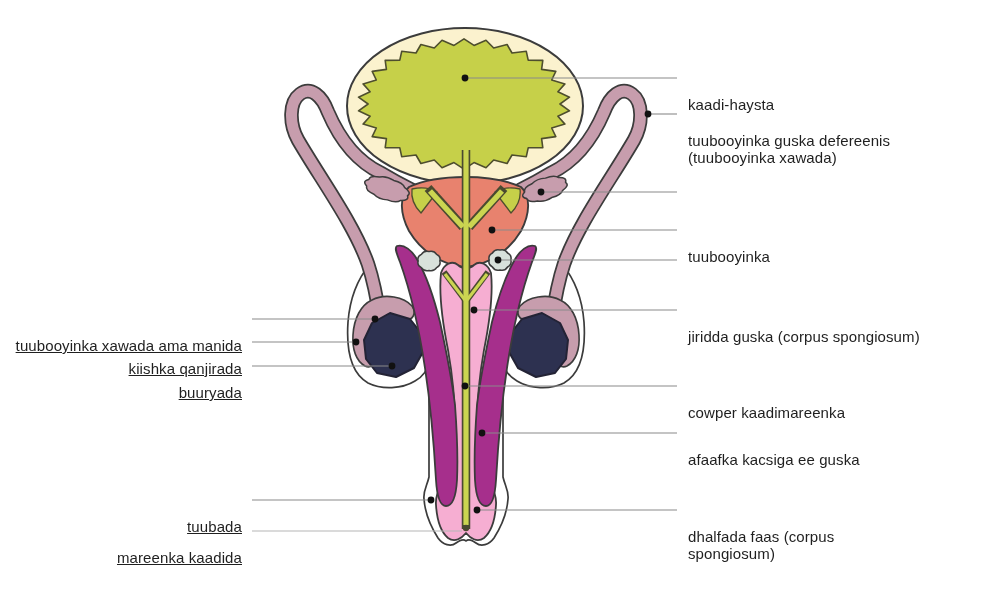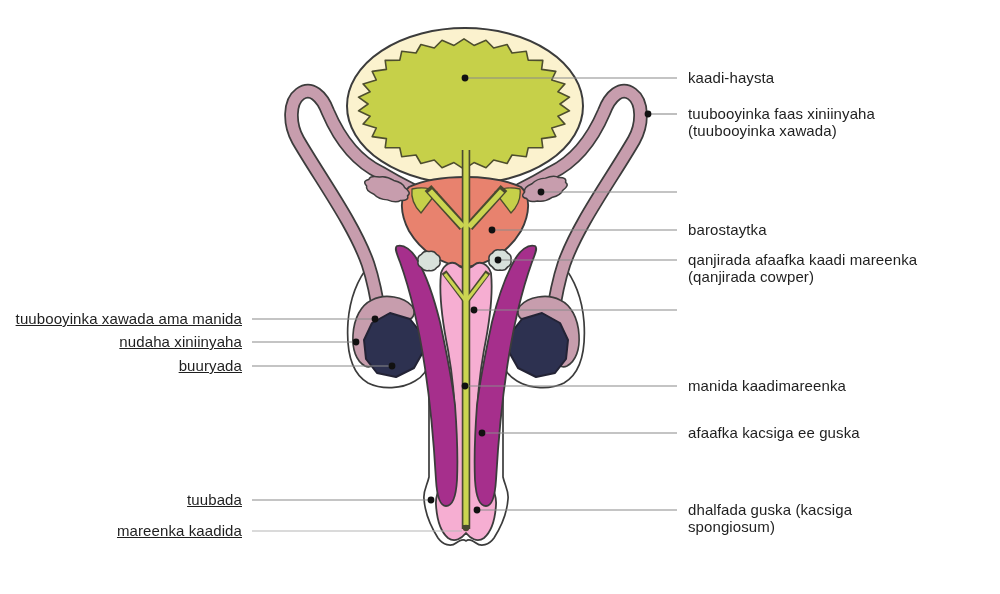--- a/index.html
+++ b/index.html
@@ -1,20 +1,20 @@
 <!DOCTYPE html>
 <html style="--outline: #3c3c3c; --bladder-wall: #fbf2ce; --bladder-interior: #c6d049; --bladder-interior-edge: #4e4e2e; --urethra-green: #cbd551; --urethra-edge: #4a4a30; --duct-mauve: #c79dad; --prostate-salmon: #e8826e; --cavernosum-magenta: #a62f8c; --spongiosum-pink: #f6aed2; --testis-navy: #2d3150; --testis-edge: #232335; --cowper-sage: #d8e1db; --leader-line: #8a8a8a; --leader-line-light: #b5b5b5; --label-text: #1f1f1f; --pointer-dot: #111111;"><head>
 <meta charset="utf-8">
 <style>
   html,body{margin:0;padding:0;background:#fff;}
   .stage{position:relative;width:1000px;height:594px;background:#fff;overflow:hidden;
          font-family:"Liberation Sans",sans-serif;}
   .stage svg{position:absolute;left:0;top:0;}
   .lbl{position:absolute;font-size:15px;line-height:17px;color:var(--label-text,#1f1f1f);
-       letter-spacing:.1px;}
+       letter-spacing:.1px;margin-top:27px;}
   .lbl.r{text-align:left;}
   .lbl.l{text-align:right;white-space:nowrap;text-decoration:underline;}
   .nowrap{white-space:nowrap;}
 </style>
 </head>
 <body>
 
 <div class="stage">
 <svg width="1000" height="594" viewBox="0 0 1000 594">
 
@@ -129,25 +129,25 @@
     <circle cx="482" cy="433" r="3.4"></circle>
     <circle cx="477" cy="510" r="3.4"></circle>
     <circle cx="375" cy="319" r="3.4"></circle>
     <circle cx="356" cy="342" r="3.4"></circle>
     <circle cx="392" cy="366" r="3.4"></circle>
     <circle cx="431" cy="500" r="3.4"></circle>
   </g>
 </svg>
 
   <div class="lbl r nowrap" style="left:688px;top:69px">kaadi-haysta</div>
-  <div class="lbl r" style="left:688px;top:105px;max-width:205px">tuubooyinka faas xiniinyaha (tuubooyinka xawada)</div>
-  <div class="lbl r nowrap" style="left:688px;top:221px">barostaytka</div>
-  <div class="lbl r" style="left:688px;top:251px;max-width:235px">qanjirada afaafka kaadi mareenka (qanjirada cowper)</div>
-  <div class="lbl r nowrap" style="left:688px;top:377px">manida kaadimareenka</div>
+  <div class="lbl r" style="left:688px;top:105px;max-width:205px">tuubooyinka guska defereenis (tuubooyinka xawada)</div>
+  <div class="lbl r nowrap" style="left:688px;top:221px">tuubooyinka</div>
+  <div class="lbl r nowrap" style="left:688px;top:301px">jiridda guska (corpus spongiosum)</div>
+  <div class="lbl r nowrap" style="left:688px;top:377px">cowper kaadimareenka</div>
   <div class="lbl r nowrap" style="left:688px;top:424px">afaafka kacsiga ee guska</div>
-  <div class="lbl r" style="left:688px;top:501px;max-width:172px">dhalfada guska (kacsiga spongiosum)</div>
+  <div class="lbl r" style="left:688px;top:501px;max-width:172px">dhalfada faas (corpus spongiosum)</div>
 
   <div class="lbl l" style="right:758px;top:310px">tuubooyinka xawada ama manida</div>
-  <div class="lbl l" style="right:758px;top:333px">nudaha xiniinyaha</div>
+  <div class="lbl l" style="right:758px;top:333px">kiishka qanjirada</div>
   <div class="lbl l" style="right:758px;top:357px">buuryada</div>
   <div class="lbl l" style="right:758px;top:491px">tuubada</div>
   <div class="lbl l" style="right:758px;top:522px">mareenka kaadida</div>
 </div>
 
 </body></html>

